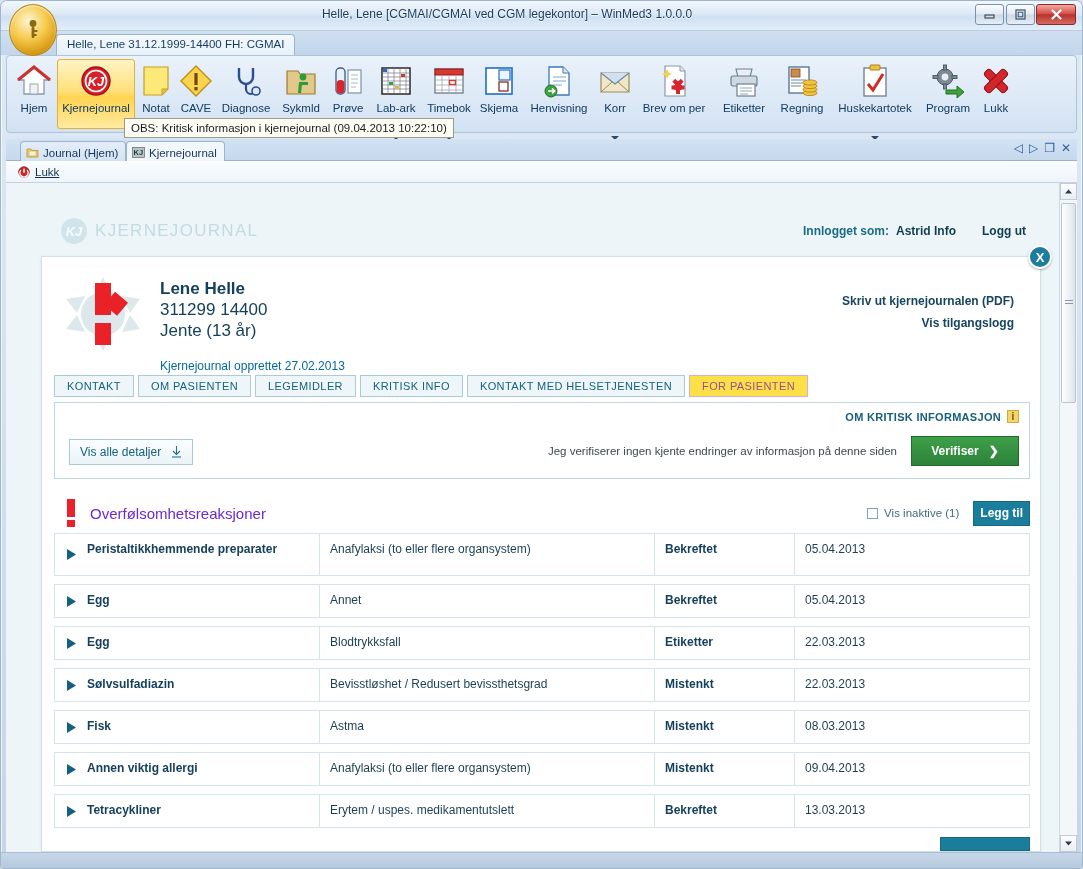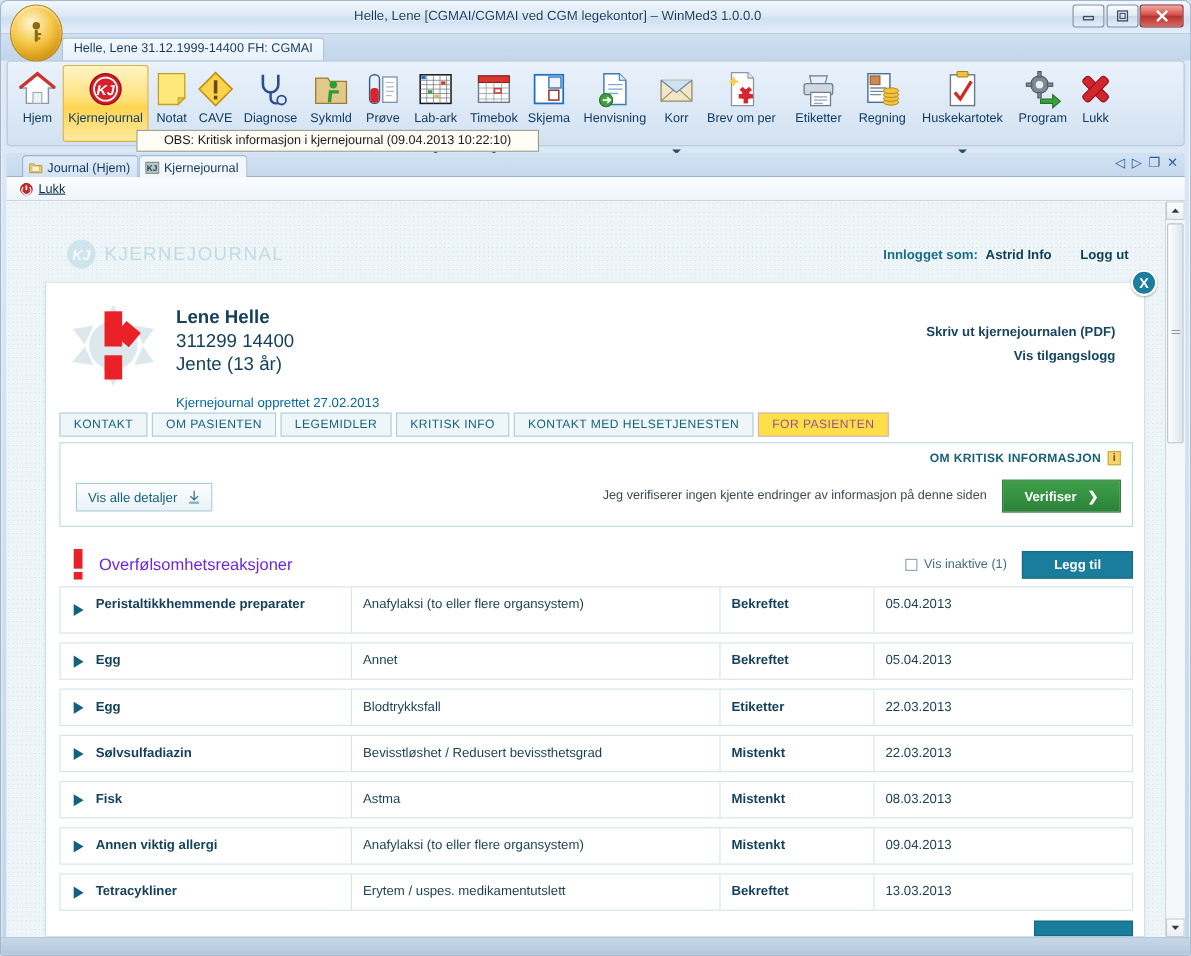--- a/index.html
+++ b/index.html
@@ -94,21 +94,21 @@
   .tool .lbl { font-size:11.5px; color:#123c63; white-space:nowrap; }
   .tool .caret {
     position:absolute; bottom:-12px; left:50%; transform:translateX(-50%);
     width:0;height:0;border-left:4px solid transparent;border-right:4px solid transparent;
     border-top:4px solid #2a4a6b;
   }
 
   
   #tooltip {
     position:absolute; left:123px; top:117px; height:20px;
-    padding:2px 24px;
+    padding:2px 6px;
     background:#fdfdf6; border:1px solid #9a9a86;
     font-size:11.5px; color:#1b1b1b; white-space:nowrap; z-index:20;
     line-height:15px;
   }
 
   
   #jtabs {
     position:absolute; left:5px; top:138px; width:1071px; height:22px;
     background:linear-gradient(180deg,#d2e2f3 0%,#c5d8ec 100%);
     border-bottom:1px solid #9ab3ca;
@@ -241,21 +241,21 @@
     position:absolute; left:12px; top:238px; width:976px; height:36px;
     display:flex; align-items:center;
   }
   #alg-bang { width:14px; height:28px; margin-left:10px; margin-right:12px; }
   #alg-title { font-size:15px; color:#6d28d9; }
   #alg-right { margin-left:auto; display:flex; align-items:center; gap:14px; }
   #chk-wrap { display:flex; align-items:center; gap:6px; cursor:pointer; }
   #chk-box { width:11px;height:11px;border:1px solid #7fa6b5;background:#fff; display:inline-block;}
   #chk-lbl { font-size:11.5px; color:#3f6b7c; }
   #legg-til {
-    height:25px; padding:0 28px; background:#1b7d9c; border:1px solid #13697f;
+    height:25px; padding:0 6px; background:#1b7d9c; border:1px solid #13697f;
     color:#fff; font-size:12px; font-weight:bold;
     display:flex;align-items:center;justify-content:center; cursor:pointer;
   }
 
   
   #alg-table { position:absolute; left:12px; top:276px; width:976px; }
   .arow {
     display:flex; align-items:stretch; background:#fff;
     border:1px solid #d3e4ea; margin-bottom:8px; min-height:34px;
   }

